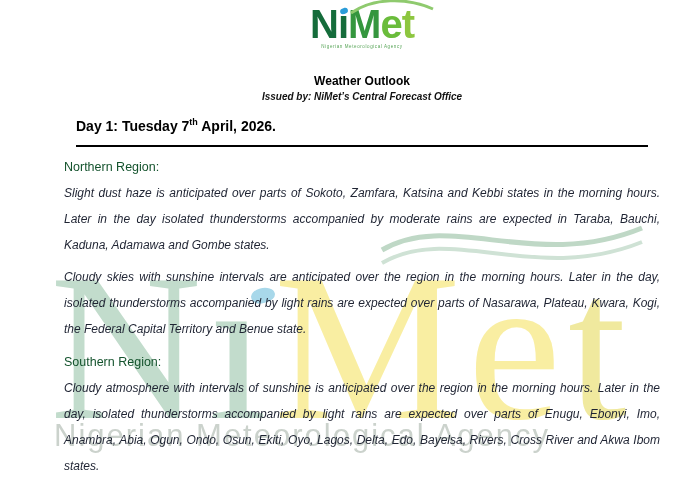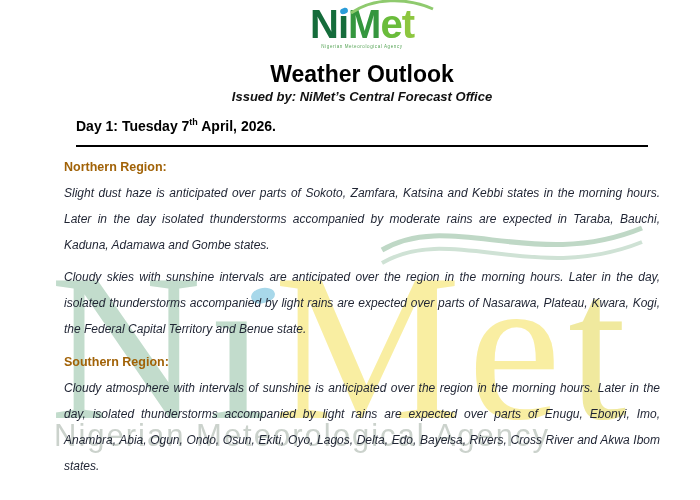--- a/index.html
+++ b/index.html
@@ -50,32 +50,32 @@
   .logo-t  { color:#8dc63f; }
   .logo-dot {
     position:absolute; left:30px; top:3px; width:8px; height:6px;
     background:#2b9cd8; border-radius:60% 40% 55% 45%; transform:rotate(-12deg);
   }
   .logo-swoosh { position:absolute; left:38px; top:-7px; width:88px; height:18px; }
   .logo-tagline {
     font-size:4.5px; color:#58a558; letter-spacing:0.6px; margin-top:1px;
     white-space:nowrap;
   }
-  .title { font-size:23px; font-weight:bold; color:#000; margin:9px 0 3px; }
+  .title { font-size:12px; font-weight:bold; color:#000; margin:22px 0 3px; }
   .sub {
-    font-size:13px; font-weight:bold; font-style:italic; color:#111;
+    font-size:10px; font-weight:bold; font-style:italic; color:#111;
     line-height:12.5px;
   }
   .day-heading {
     margin:13px 12px 0; font-size:14px; font-weight:bold; color:#000;
     border-bottom:2px solid #000; padding-bottom:12px;
   }
   .day-heading sup { font-size:9px; }
   .section-heading {
-    font-size:12.5px; font-weight:bold; color:#a16207; margin:13px 0 0;
+    font-size:12.5px; font-weight:normal; color:#14532d; margin:13px 0 0;
   }
   .section-body {
     font-size:12px; font-style:italic; color:#1f2433;
     line-height:26px; text-align:justify; margin:6px 0 0;
   }
 </style>
 </head>
 <body>
 
 <div class="page">

